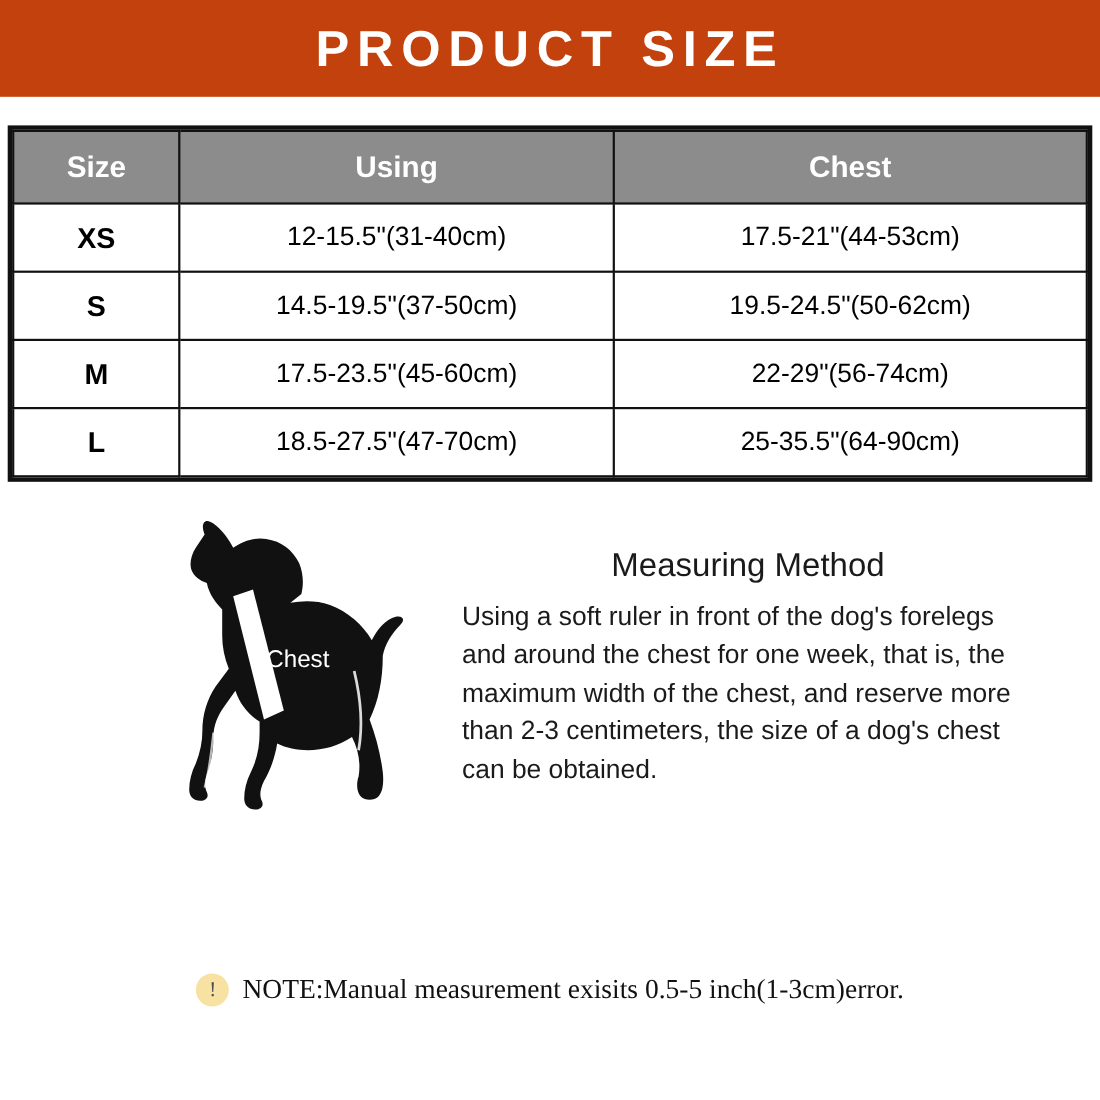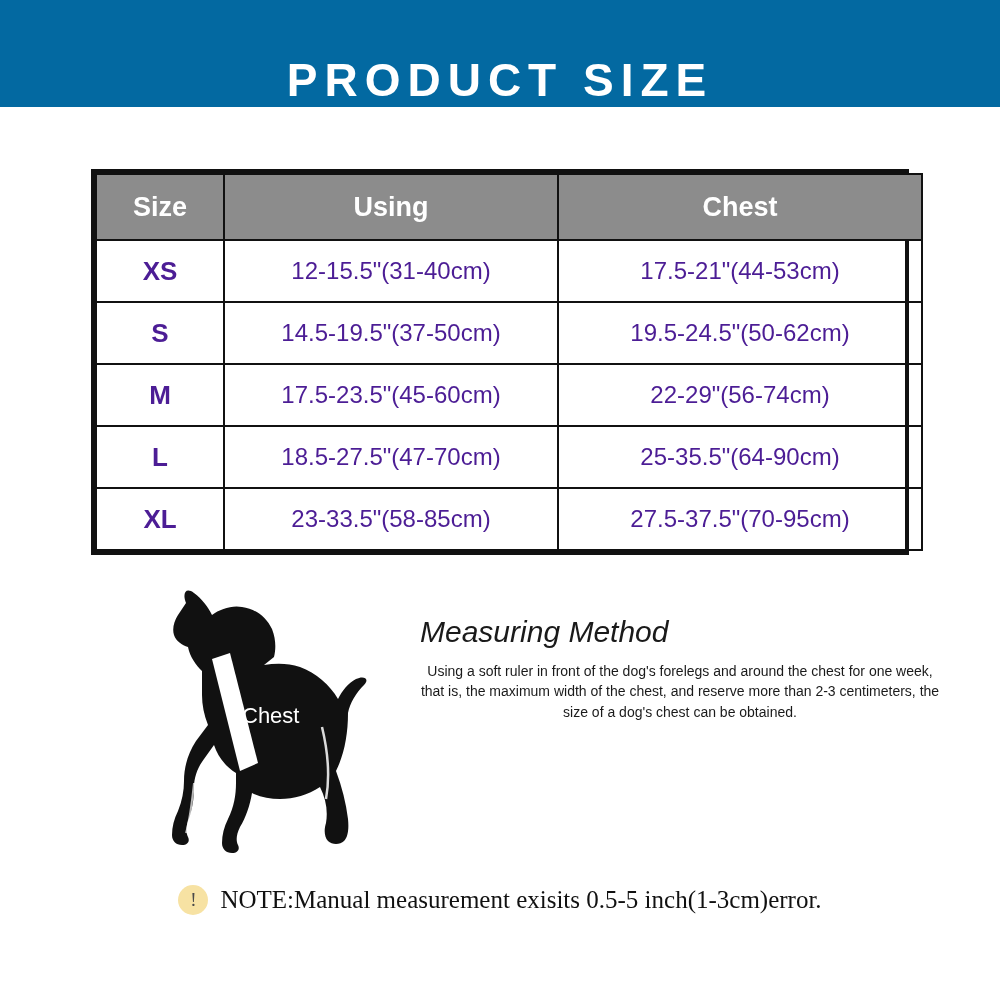--- a/index.html
+++ b/index.html
@@ -17,38 +17,38 @@
     position: relative;
     width: 1000px;
     height: 1000px;
     background: #ffffff;
     box-sizing: border-box;
   }
 
   
   .header {
     width: 1000px;
-    height: 107px;
-    background: #0369a1;
+    height: 88px;
+    background: #c2410c;
     display: flex;
-    align-items: flex-end;
+    align-items: center;
     justify-content: center;
   }
   .header-title {
     color: #ffffff;
     font-size: 46px;
     font-weight: bold;
     letter-spacing: 7px;
     font-family: "Liberation Sans", sans-serif;
   }
 
   
   .table-wrap {
-    margin: 62px auto 0 auto;
-    width: 818px;
+    margin: 26px auto 0 auto;
+    width: 986px;
     border: 4px solid #111111;
     box-sizing: border-box;
     background: #ffffff;
   }
   table.size-table {
     border-collapse: collapse;
     width: 100%;
     table-layout: fixed;
   }
   table.size-table th,
@@ -59,21 +59,21 @@
   }
   table.size-table thead th {
     background: #8c8c8c;
     color: #ffffff;
     font-size: 27px;
     font-weight: bold;
     height: 62px;
   }
   table.size-table tbody td {
     height: 58px;
-    color: #4c1d95;
+    color: #000000;
   }
   .col-size { width: 124px; }
   .col-neck { width: 330px; }
   .col-chest { width: 360px; }
   td.cell-size {
     font-size: 26px;
     font-weight: bold;
   }
   td.cell-val {
     font-size: 24px;
@@ -104,32 +104,31 @@
 
   .method {
     position: absolute;
     left: 420px;
     top: 28px;
     width: 520px;
   }
   .method-title {
     font-size: 30px;
     color: #1a1a1a;
+    text-align: center;
     margin: 0 0 12px 0;
     font-weight: normal;
     font-family: "Liberation Sans", sans-serif;
-    font-style: italic;
   }
   .method-body {
-    font-size: 14px;
+    font-size: 24px;
     line-height: 1.45;
     color: #1a1a1a;
     margin: 0;
     font-family: "Liberation Sans", sans-serif;
-    text-align: center;
   }
 
   
   .note {
     position: absolute;
     left: 0;
     top: 885px;
     width: 1000px;
     display: flex;
     align-items: center;
@@ -185,25 +184,20 @@
         </tr>
         <tr>
           <td class="cell-size">M</td>
           <td class="cell-val">17.5-23.5"(45-60cm)</td>
           <td class="cell-val">22-29"(56-74cm)</td>
         </tr>
         <tr>
           <td class="cell-size">L</td>
           <td class="cell-val">18.5-27.5"(47-70cm)</td>
           <td class="cell-val">25-35.5"(64-90cm)</td>
-        </tr>
-        <tr>
-          <td class="cell-size">XL</td>
-          <td class="cell-val">23-33.5"(58-85cm)</td>
-          <td class="cell-val">27.5-37.5"(70-95cm)</td>
         </tr>
       </tbody>
     </table>
   </div>
 
   <div class="middle">
 
     <div class="dog-figure">
       <svg viewBox="0 0 310 290" width="310" height="290">
 

